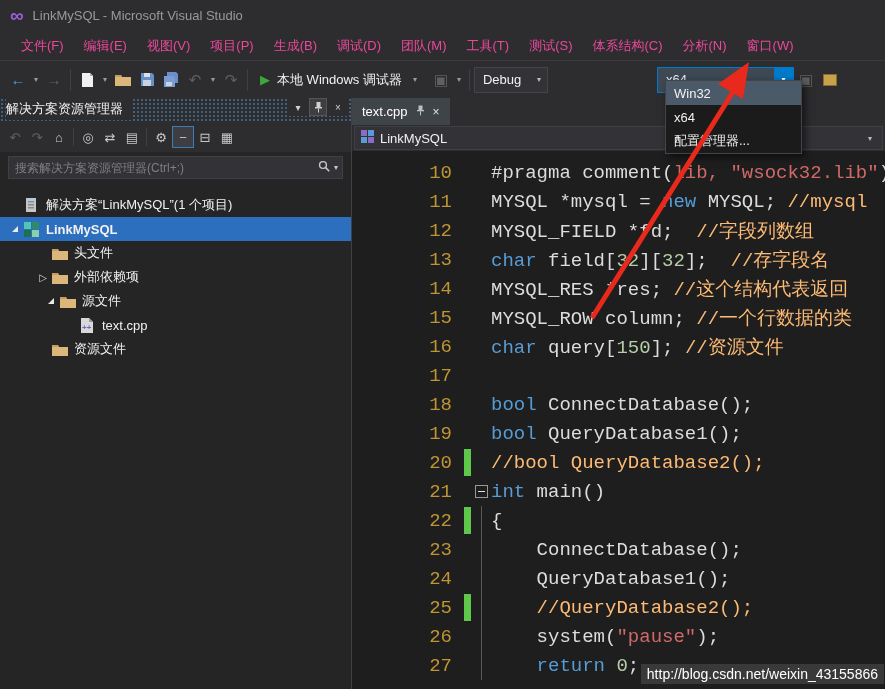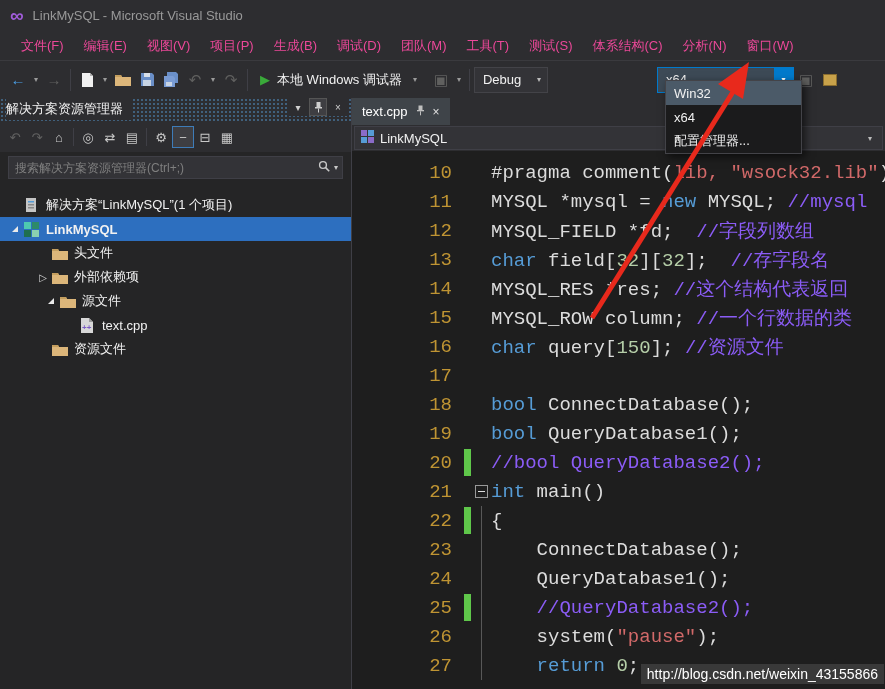--- a/index.html
+++ b/index.html
@@ -72,21 +72,21 @@
   .nav-caret{margin-left:auto;font-size:8px;color:#bbb;padding-right:4px}
   .code{flex:1;padding-top:7px;overflow:hidden;font-family:Liberation Mono, monospace;font-size:19px}
   .code-line{height:29px;display:flex;align-items:center;white-space:pre;overflow:hidden}
   .ln{width:102px;flex:none;text-align:right;padding-right:2px;color:#bf9433}
   .chg{width:18px;flex:none;height:27px;position:relative}
   .chg.on::after{content:"";position:absolute;left:10px;top:0;width:7px;height:27px;background:#5fc74a}
   .fold{width:19px;flex:none;height:29px;display:flex;align-items:center;justify-content:center}
   .fold-box{width:13px;height:13px;border:1px solid #999;background:#1e1e1e;position:relative}
   .fold-box::after{content:"";position:absolute;left:2px;right:2px;top:5px;height:1px;background:#dcdcdc}
   .guide{width:1px;height:29px;background:#585858}
-  .tok.p{color:#dcdcdc}.tok.k{color:#569cd6}.tok.c{color:#8b5cf6}.tok.s{color:#d16969}.tok.n{color:#b5cea8}
+  .tok.p{color:#dcdcdc}.tok.k{color:#569cd6}.tok.c{color:#fdba74}.tok.s{color:#d16969}.tok.n{color:#b5cea8}
 
   
   .platform-popup{position:absolute;left:665px;top:80px;width:137px;background:#1b1b1c;border:1px solid #434348;box-shadow:3px 3px 8px rgba(0,0,0,.6);z-index:40;font-size:13px;color:#f1f1f1}
   .popup-item{height:24px;display:flex;align-items:center;padding:0 8px}
   .popup-item.hl{background:#4b5a68}
   .annotation{position:absolute;left:0;top:0;z-index:60;pointer-events:none}
   .watermark{position:absolute;right:1px;bottom:5px;z-index:55;color:#fff;font-size:14px;background:rgba(110,110,110,.35);padding:2px 6px;white-space:nowrap}
 </style>
 </head>
 <body>

